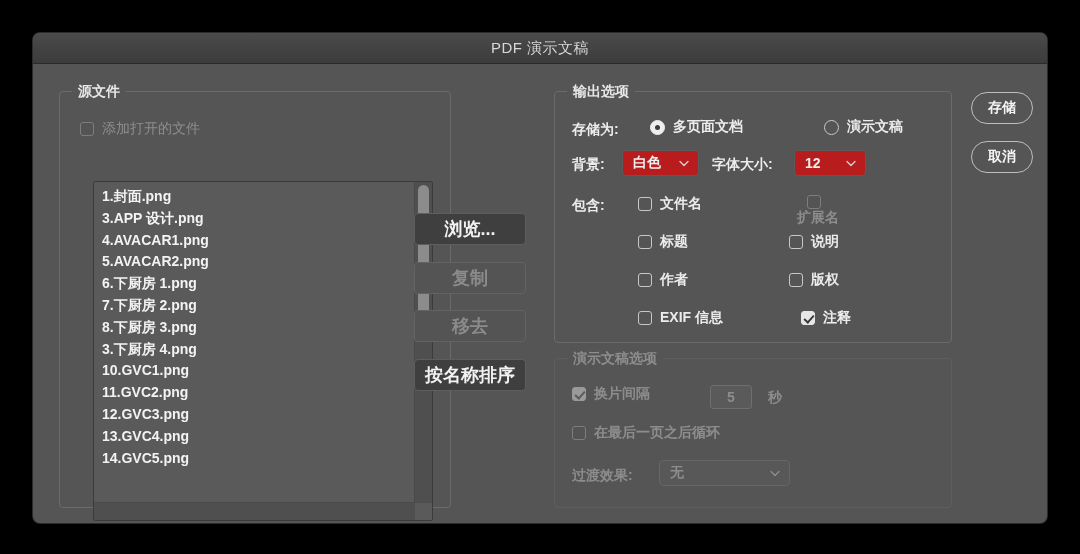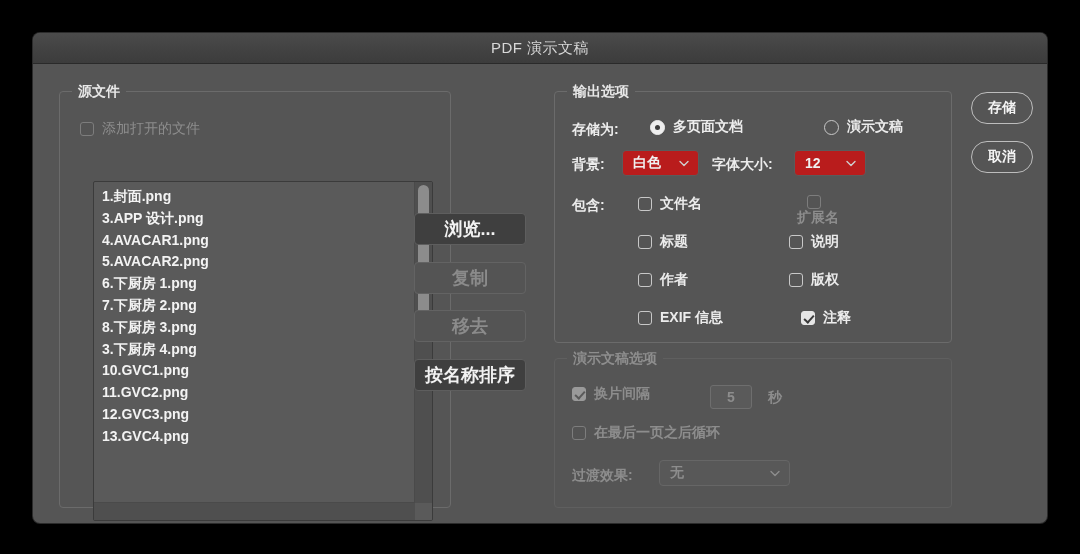--- a/index.html
+++ b/index.html
@@ -307,20 +307,21 @@
         <div class="listitem">4.AVACAR1.png</div>
         <div class="listitem">5.AVACAR2.png</div>
         <div class="listitem">6.下厨房 1.png</div>
         <div class="listitem">7.下厨房 2.png</div>
         <div class="listitem">8.下厨房 3.png</div>
         <div class="listitem">3.下厨房 4.png</div>
         <div class="listitem">10.GVC1.png</div>
         <div class="listitem">11.GVC2.png</div>
         <div class="listitem">12.GVC3.png</div>
         <div class="listitem">13.GVC4.png</div>
+        <div class="listitem">14.GVC5.png</div>
       </div>
     <div id="vscroll">
       <div id="vthumb"></div>
     </div>
     <div id="hscroll"></div>
     <div id="corner"></div>
   </div>
 
   <button class="pushbtn" style="left:381px; top:180px;">浏览...</button>
   <button class="pushbtn disabled" style="left:381px; top:229px;">复制</button>

